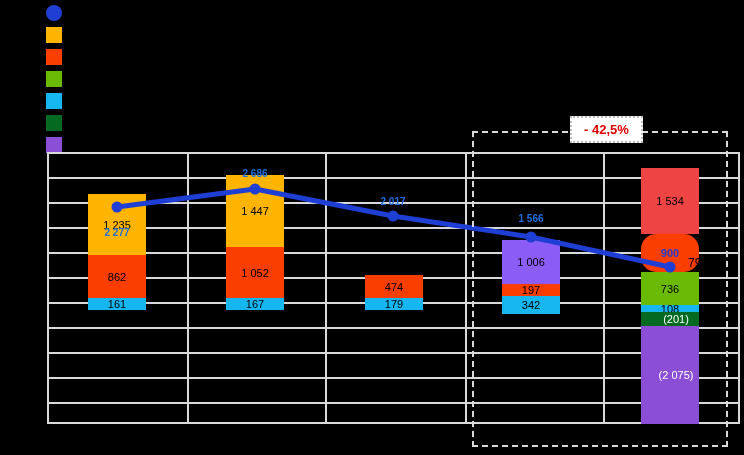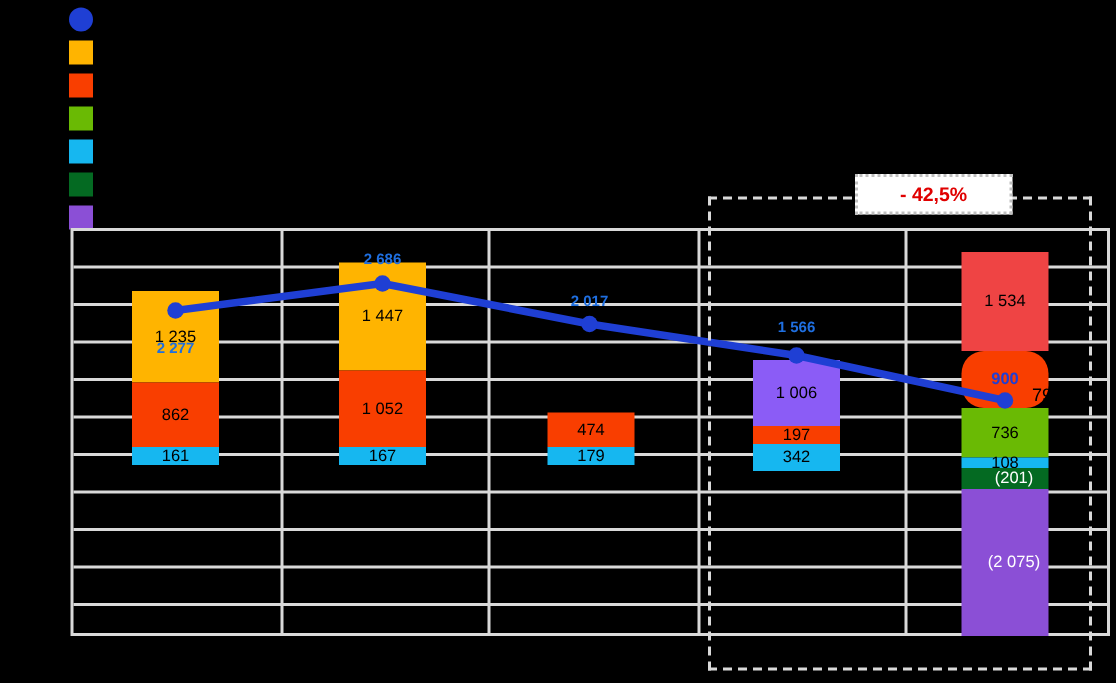--- a/index.html
+++ b/index.html
@@ -55,21 +55,21 @@
 
   
   .dashbox {
     position: absolute; left: 472px; top: 131px;
     width: 256px; height: 316px;
     border: 2px dashed #d9d9d9;
     background: transparent;
   }
   .pctbox {
     position: absolute; left: 570px; top: 116px;
-    padding: 4px 28px;
+    padding: 4px 12px;
     background: #ffffff;
     border: 2px dotted #bfbfbf;
     font-size: 13px; color: #e00000; font-weight: bold;
     white-space: nowrap;
   }
 </style>
 </head>
 <body>
 
 <div id="root">

